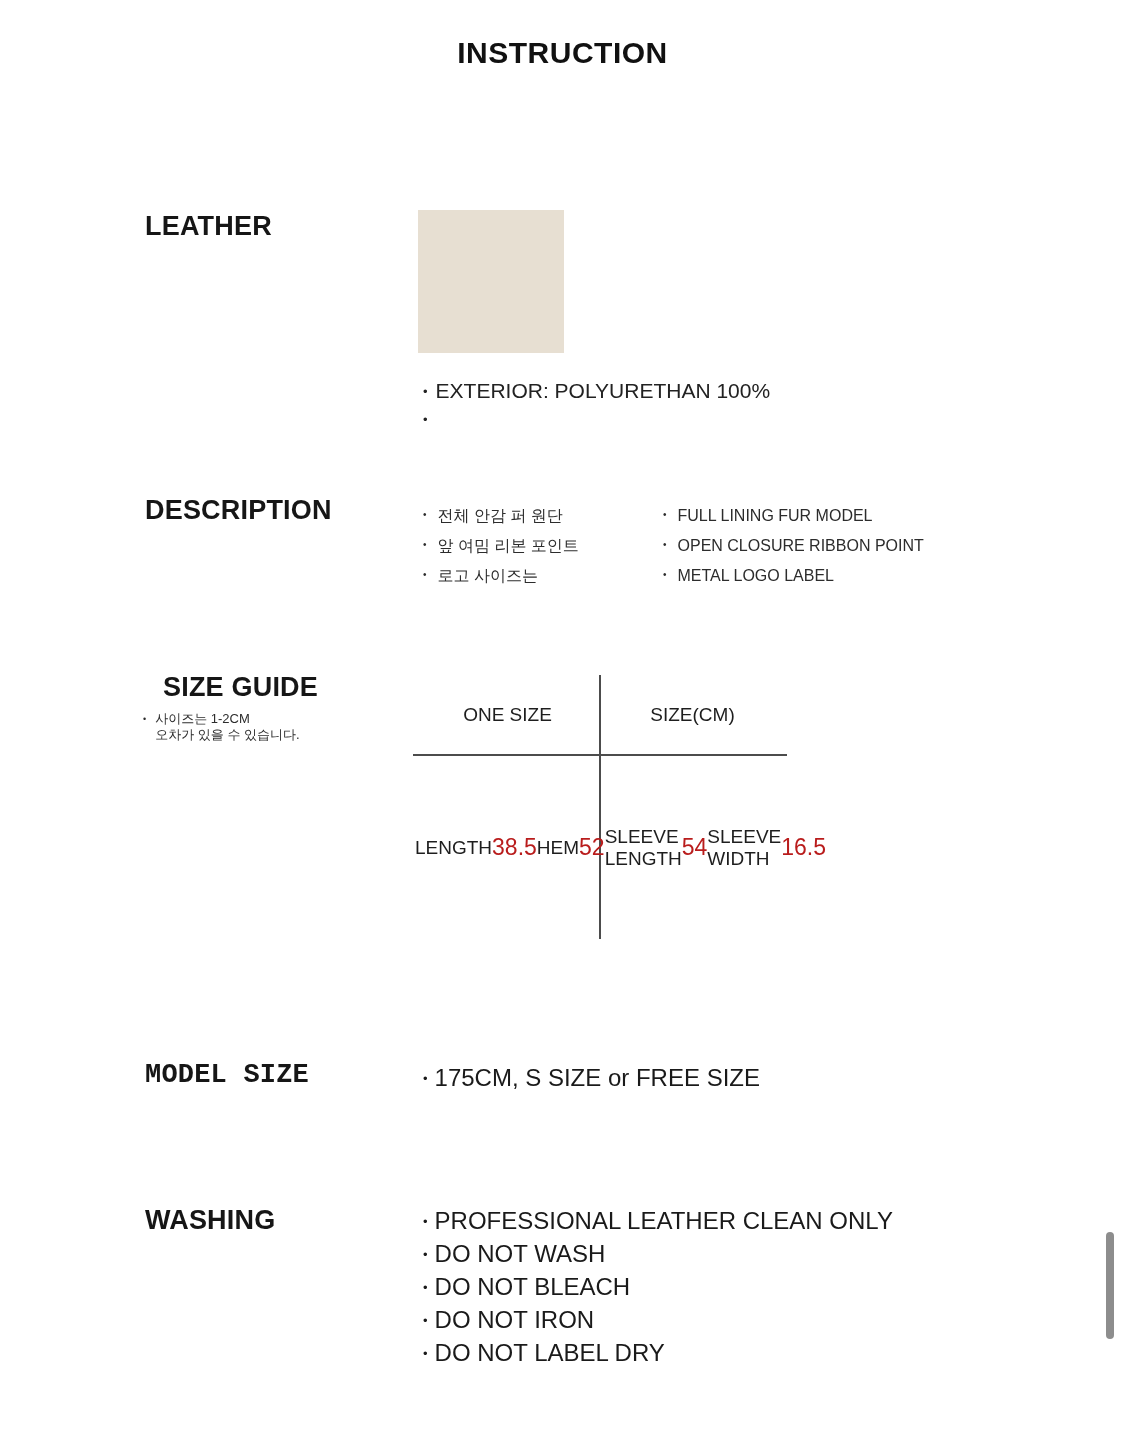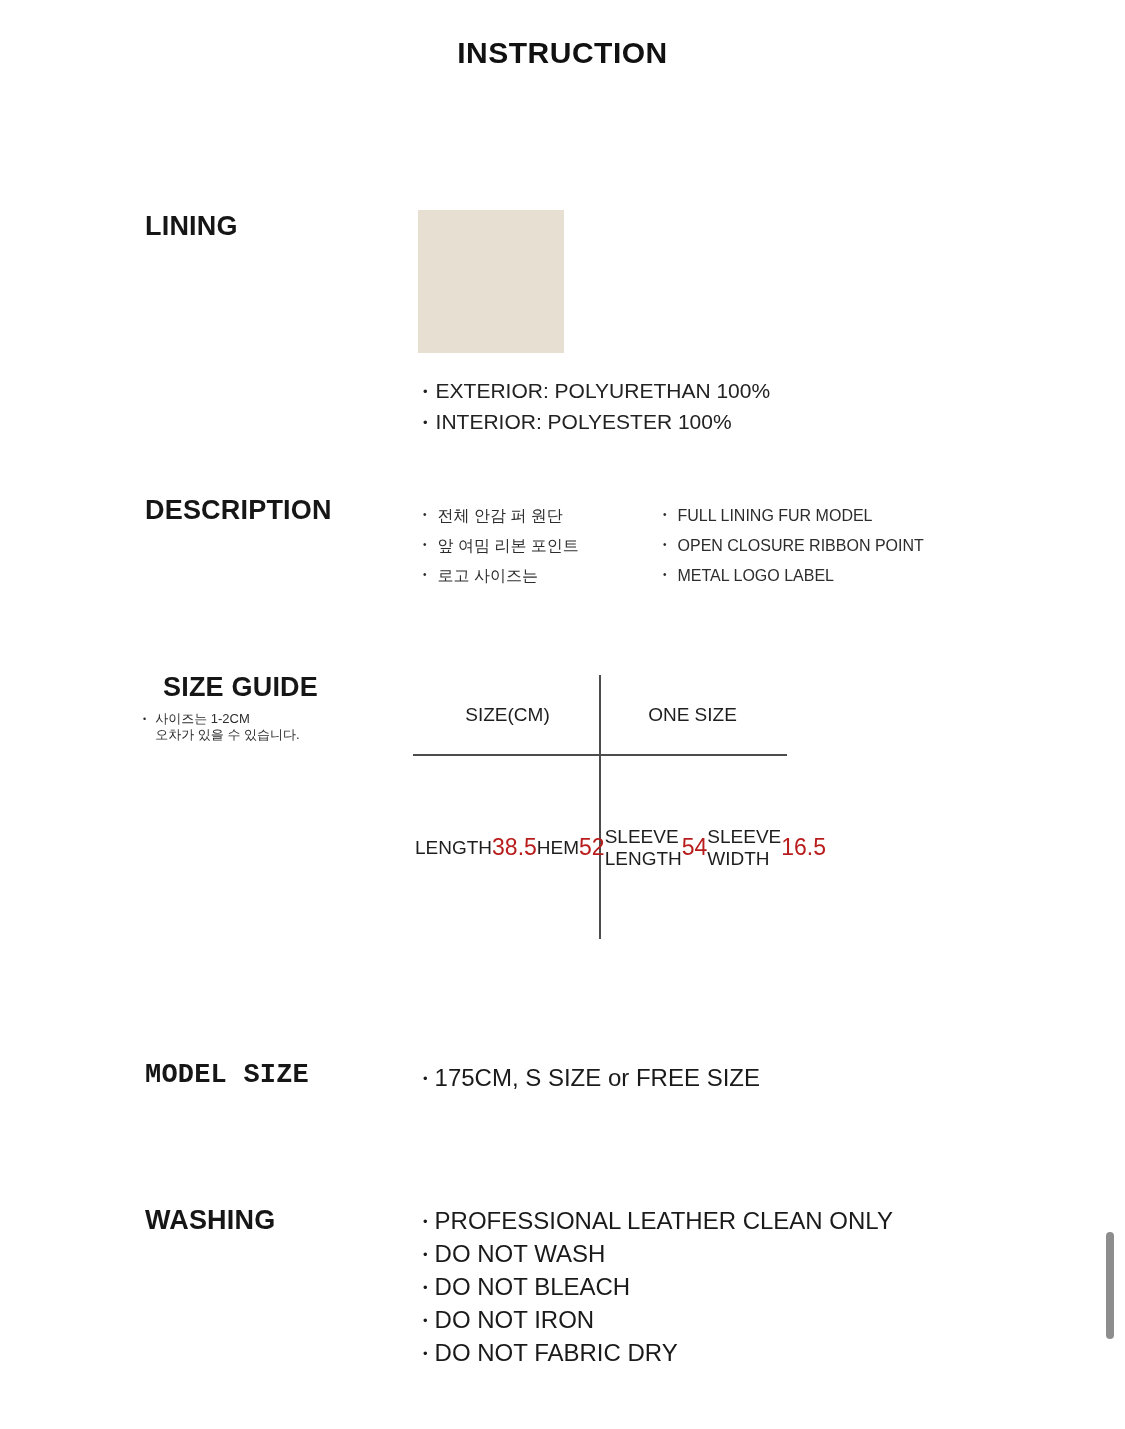--- a/index.html
+++ b/index.html
@@ -118,30 +118,29 @@
     border-radius: 4px;
   }
 </style>
 </head>
 <body>
 
 <div class="screen">
 
   <h1 class="page-title">INSTRUCTION</h1>
 
-  <h2 class="heading" style="top:211px;">LINING</h2>
+  <h2 class="heading" style="top:211px;">LEATHER</h2>
   <div class="swatch" style="background: rgb(231, 223, 210);"></div>
   <ul class="bullet-list list-fabric">
     <li>
       <span class="dot">•</span>
       <span>EXTERIOR: POLYURETHAN 100%</span>
     </li>
     <li>
       <span class="dot">•</span>
-      <span>INTERIOR: POLYESTER 100%</span>
     </li>
   </ul>
 
   <h2 class="heading" style="top:495px;">DESCRIPTION</h2>
   <ul class="bullet-list list-desc-ko">
     <li>
       <span class="dot">•</span>
       <span>전체 안감 퍼 원단</span>
     </li>
     <li>
@@ -174,22 +173,22 @@
     <span>
       <span>사이즈는 1-2CM</span><br>
       <span>오차가 있을 수 있습니다.</span>
     </span>
   </div>
 
   <div class="size-table">
     <div class="v-line"></div>
     <div class="h-line"></div>
     <div class="header-row">
+      <div class="cell">ONE SIZE</div>
       <div class="cell">SIZE(CM)</div>
-      <div class="cell">ONE SIZE</div>
     </div>
     <div class="rows">
       <div class="row">
         <div class="label">LENGTH</div>
         <div class="value">38.5</div>
       </div>
       <div class="row">
         <div class="label">HEM</div>
         <div class="value">52</div>
       </div>
@@ -225,19 +224,19 @@
     <li>
       <span class="dot">•</span>
       <span>DO NOT BLEACH</span>
     </li>
     <li>
       <span class="dot">•</span>
       <span>DO NOT IRON</span>
     </li>
     <li>
       <span class="dot">•</span>
-      <span>DO NOT FABRIC DRY</span>
+      <span>DO NOT LABEL DRY</span>
     </li>
   </ul>
 
   <div class="scrollbar-thumb" style="background: rgb(141, 141, 141);"></div>
 
 </div>
 
 </body></html>

